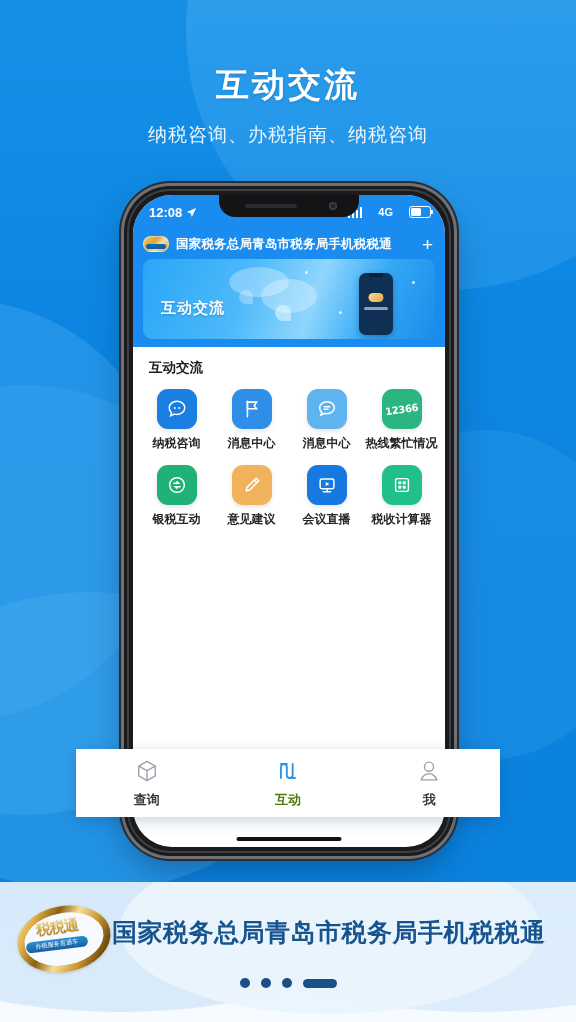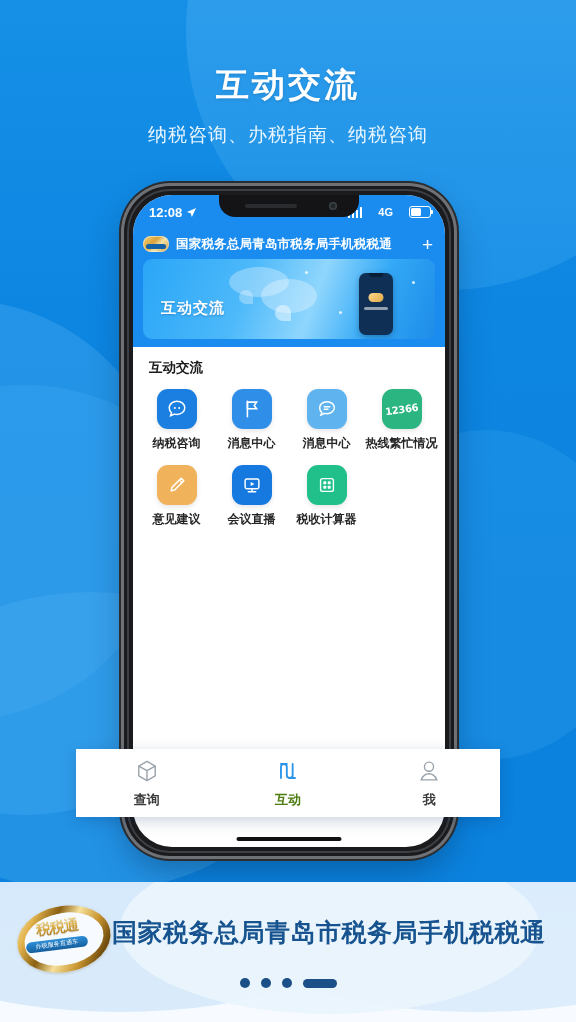--- a/index.html
+++ b/index.html
@@ -236,20 +236,29 @@
         </div>
 
         <div class="cell">
           <div class="tile" style="background:#2bb581">
             <span class="num">12366</span>
           </div>
           <div class="cell-label">热线繁忙情况</div>
         </div>
 
 
+        <div class="cell">
+          <div class="tile" style="background:#20b176">
+            <svg width="22" height="22" viewBox="0 0 24 24" fill="none" stroke="#fff" stroke-width="1.6" stroke-linecap="round">
+              <circle cx="12" cy="12" r="8"></circle>
+              <path d="M8.6 10.2h5.2l-1.8-1.8M15.4 13.8H10.2l1.8 1.8"></path>
+            </svg>
+          </div>
+          <div class="cell-label">银税互动</div>
+        </div>
 
         <div class="cell">
           <div class="tile" style="background:#f0b35c">
             <svg width="22" height="22" viewBox="0 0 24 24" fill="none" stroke="#fff" stroke-width="1.6" stroke-linejoin="round">
               <path d="M16.5 4.6l2.9 2.9-10 10-3.7.8.8-3.7z"></path>
               <path d="M14.5 6.6l2.9 2.9"></path>
             </svg>
           </div>
           <div class="cell-label">意见建议</div>
         </div>

